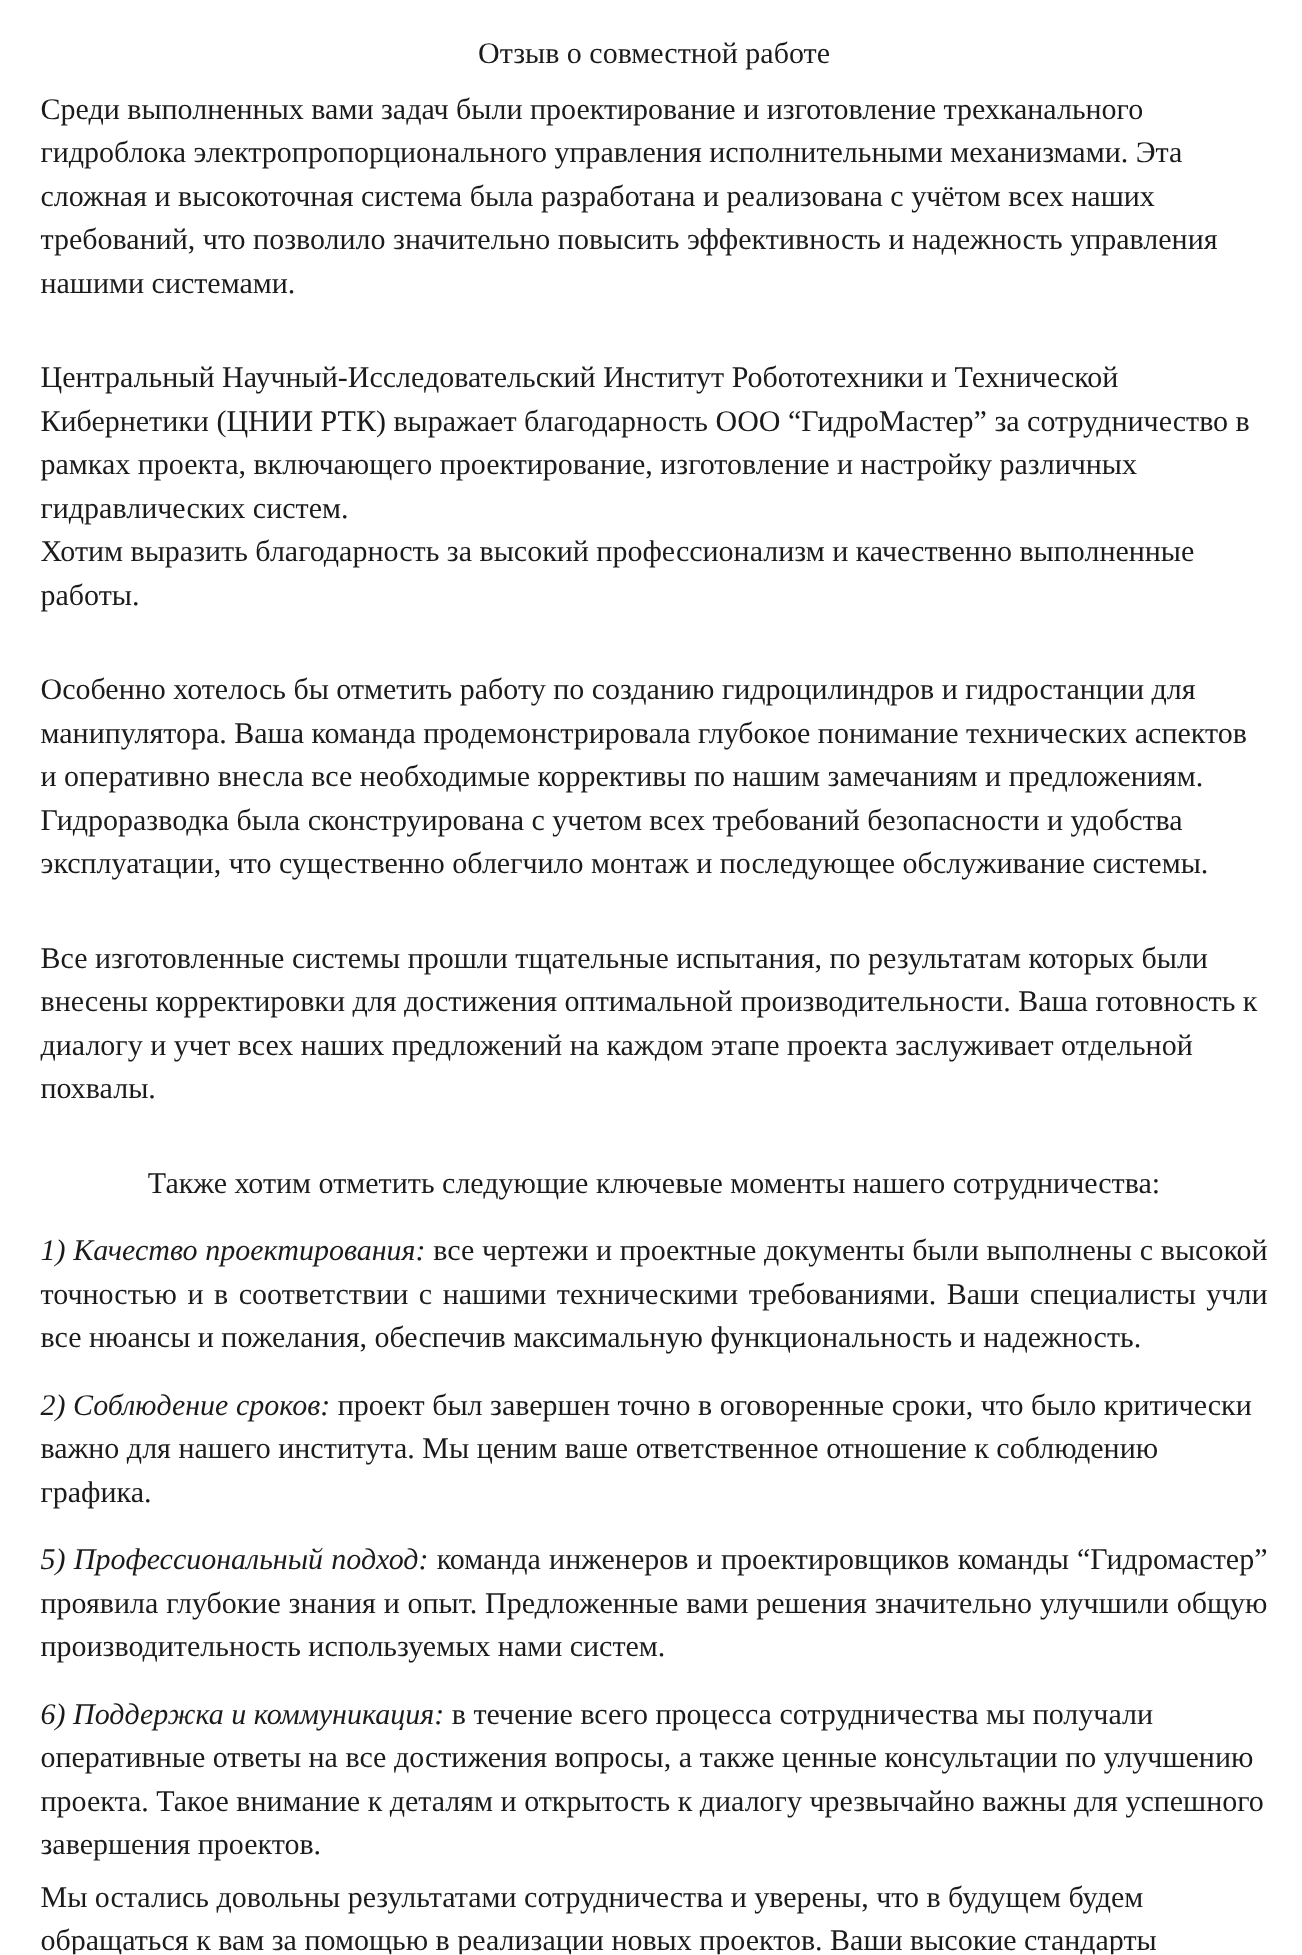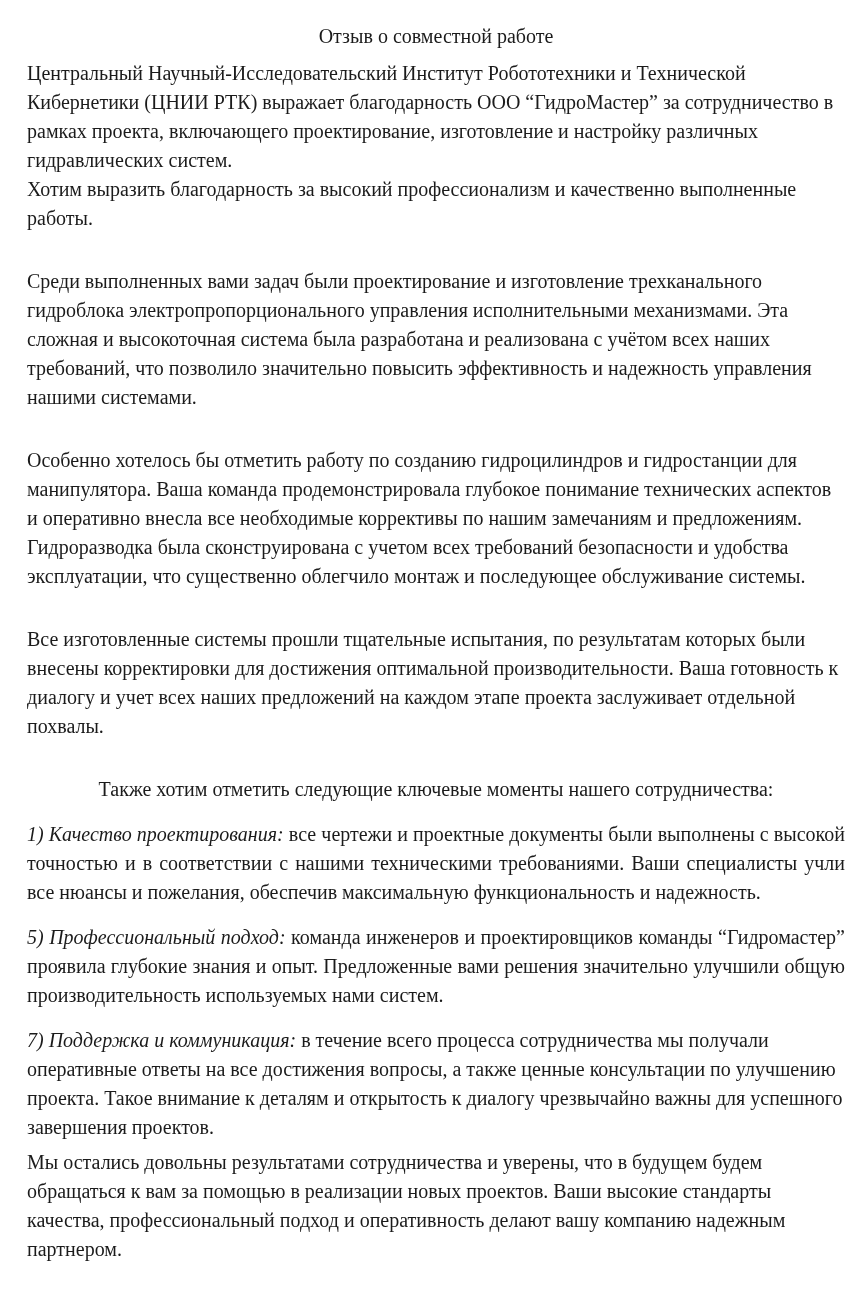--- a/index.html
+++ b/index.html
@@ -33,30 +33,31 @@
   .list-item .lead { font-style: italic; }
   .closing { margin: 0 0 36px 0; }
 </style>
 </head>
 <body>
 
 <div class="page">
 
   <h1 class="doc-title">Отзыв о совместной работе</h1>
 
+  <p class="para">Среди выполненных вами задач были проектирование и изготовление трехканального гидроблока электропропорционального управления исполнительными механизмами. Эта сложная и высокоточная система была разработана и реализована с учётом всех наших требований, что позволило значительно повысить эффективность и надежность управления нашими системами.</p>
   <p class="para">Центральный Научный-Исследовательский Институт Робототехники и Технической Кибернетики (ЦНИИ РТК) выражает благодарность ООО “ГидроМастер” за сотрудничество в рамках проекта, включающего проектирование, изготовление и настройку различных гидравлических систем.
 Хотим выразить благодарность за высокий профессионализм и качественно выполненные работы.</p>
-  <p class="para">Среди выполненных вами задач были проектирование и изготовление трехканального гидроблока электропропорционального управления исполнительными механизмами. Эта сложная и высокоточная система была разработана и реализована с учётом всех наших требований, что позволило значительно повысить эффективность и надежность управления нашими системами.</p>
   <p class="para">Особенно хотелось бы отметить работу по созданию гидроцилиндров и гидростанции для манипулятора. Ваша команда продемонстрировала глубокое понимание технических аспектов и оперативно внесла все необходимые коррективы по нашим замечаниям и предложениям. Гидроразводка была сконструирована с учетом всех требований безопасности и удобства эксплуатации, что существенно облегчило монтаж и последующее обслуживание системы.</p>
   <p class="para">Все изготовленные системы прошли тщательные испытания, по результатам которых были внесены корректировки для достижения оптимальной производительности. Ваша готовность к диалогу и учет всех наших предложений на каждом этапе проекта заслуживает отдельной похвалы.</p>
 
   <p class="list-intro">Также хотим отметить следующие ключевые моменты нашего сотрудничества:</p>
 
   <p class="list-item justify"><span class="lead">1) Качество проектирования:</span><span> все чертежи и проектные документы были выполнены с высокой точностью и в соответствии с нашими техническими требованиями. Ваши специалисты учли все нюансы и пожелания, обеспечив максимальную функциональность и надежность.</span></p>
 
+  <p class="list-item"><span class="lead">2) Соблюдение сроков:</span><span> проект был завершен точно в оговоренные сроки, что было критически важно для нашего института. Мы ценим ваше ответственное отношение к соблюдению графика.</span></p>
 
   <p class="list-item justify"><span class="lead">5) Профессиональный подход:</span><span> команда инженеров и проектировщиков команды “Гидромастер” проявила глубокие знания и опыт. Предложенные вами решения значительно улучшили общую производительность используемых нами систем.</span></p>
 
-  <p class="list-item"><span class="lead">7) Поддержка и коммуникация:</span><span> в течение всего процесса сотрудничества мы получали оперативные ответы на все достижения вопросы, а также ценные консультации по улучшению проекта. Такое внимание к деталям и открытость к диалогу чрезвычайно важны для успешного завершения проектов.</span></p>
+  <p class="list-item"><span class="lead">6) Поддержка и коммуникация:</span><span> в течение всего процесса сотрудничества мы получали оперативные ответы на все достижения вопросы, а также ценные консультации по улучшению проекта. Такое внимание к деталям и открытость к диалогу чрезвычайно важны для успешного завершения проектов.</span></p>
 
   <p class="para closing">Мы остались довольны результатами сотрудничества и уверены, что в будущем будем обращаться к вам за помощью в реализации новых проектов. Ваши высокие стандарты качества, профессиональный подход и оперативность делают вашу компанию надежным партнером.</p>
 
 </div>
 
 </body></html>

